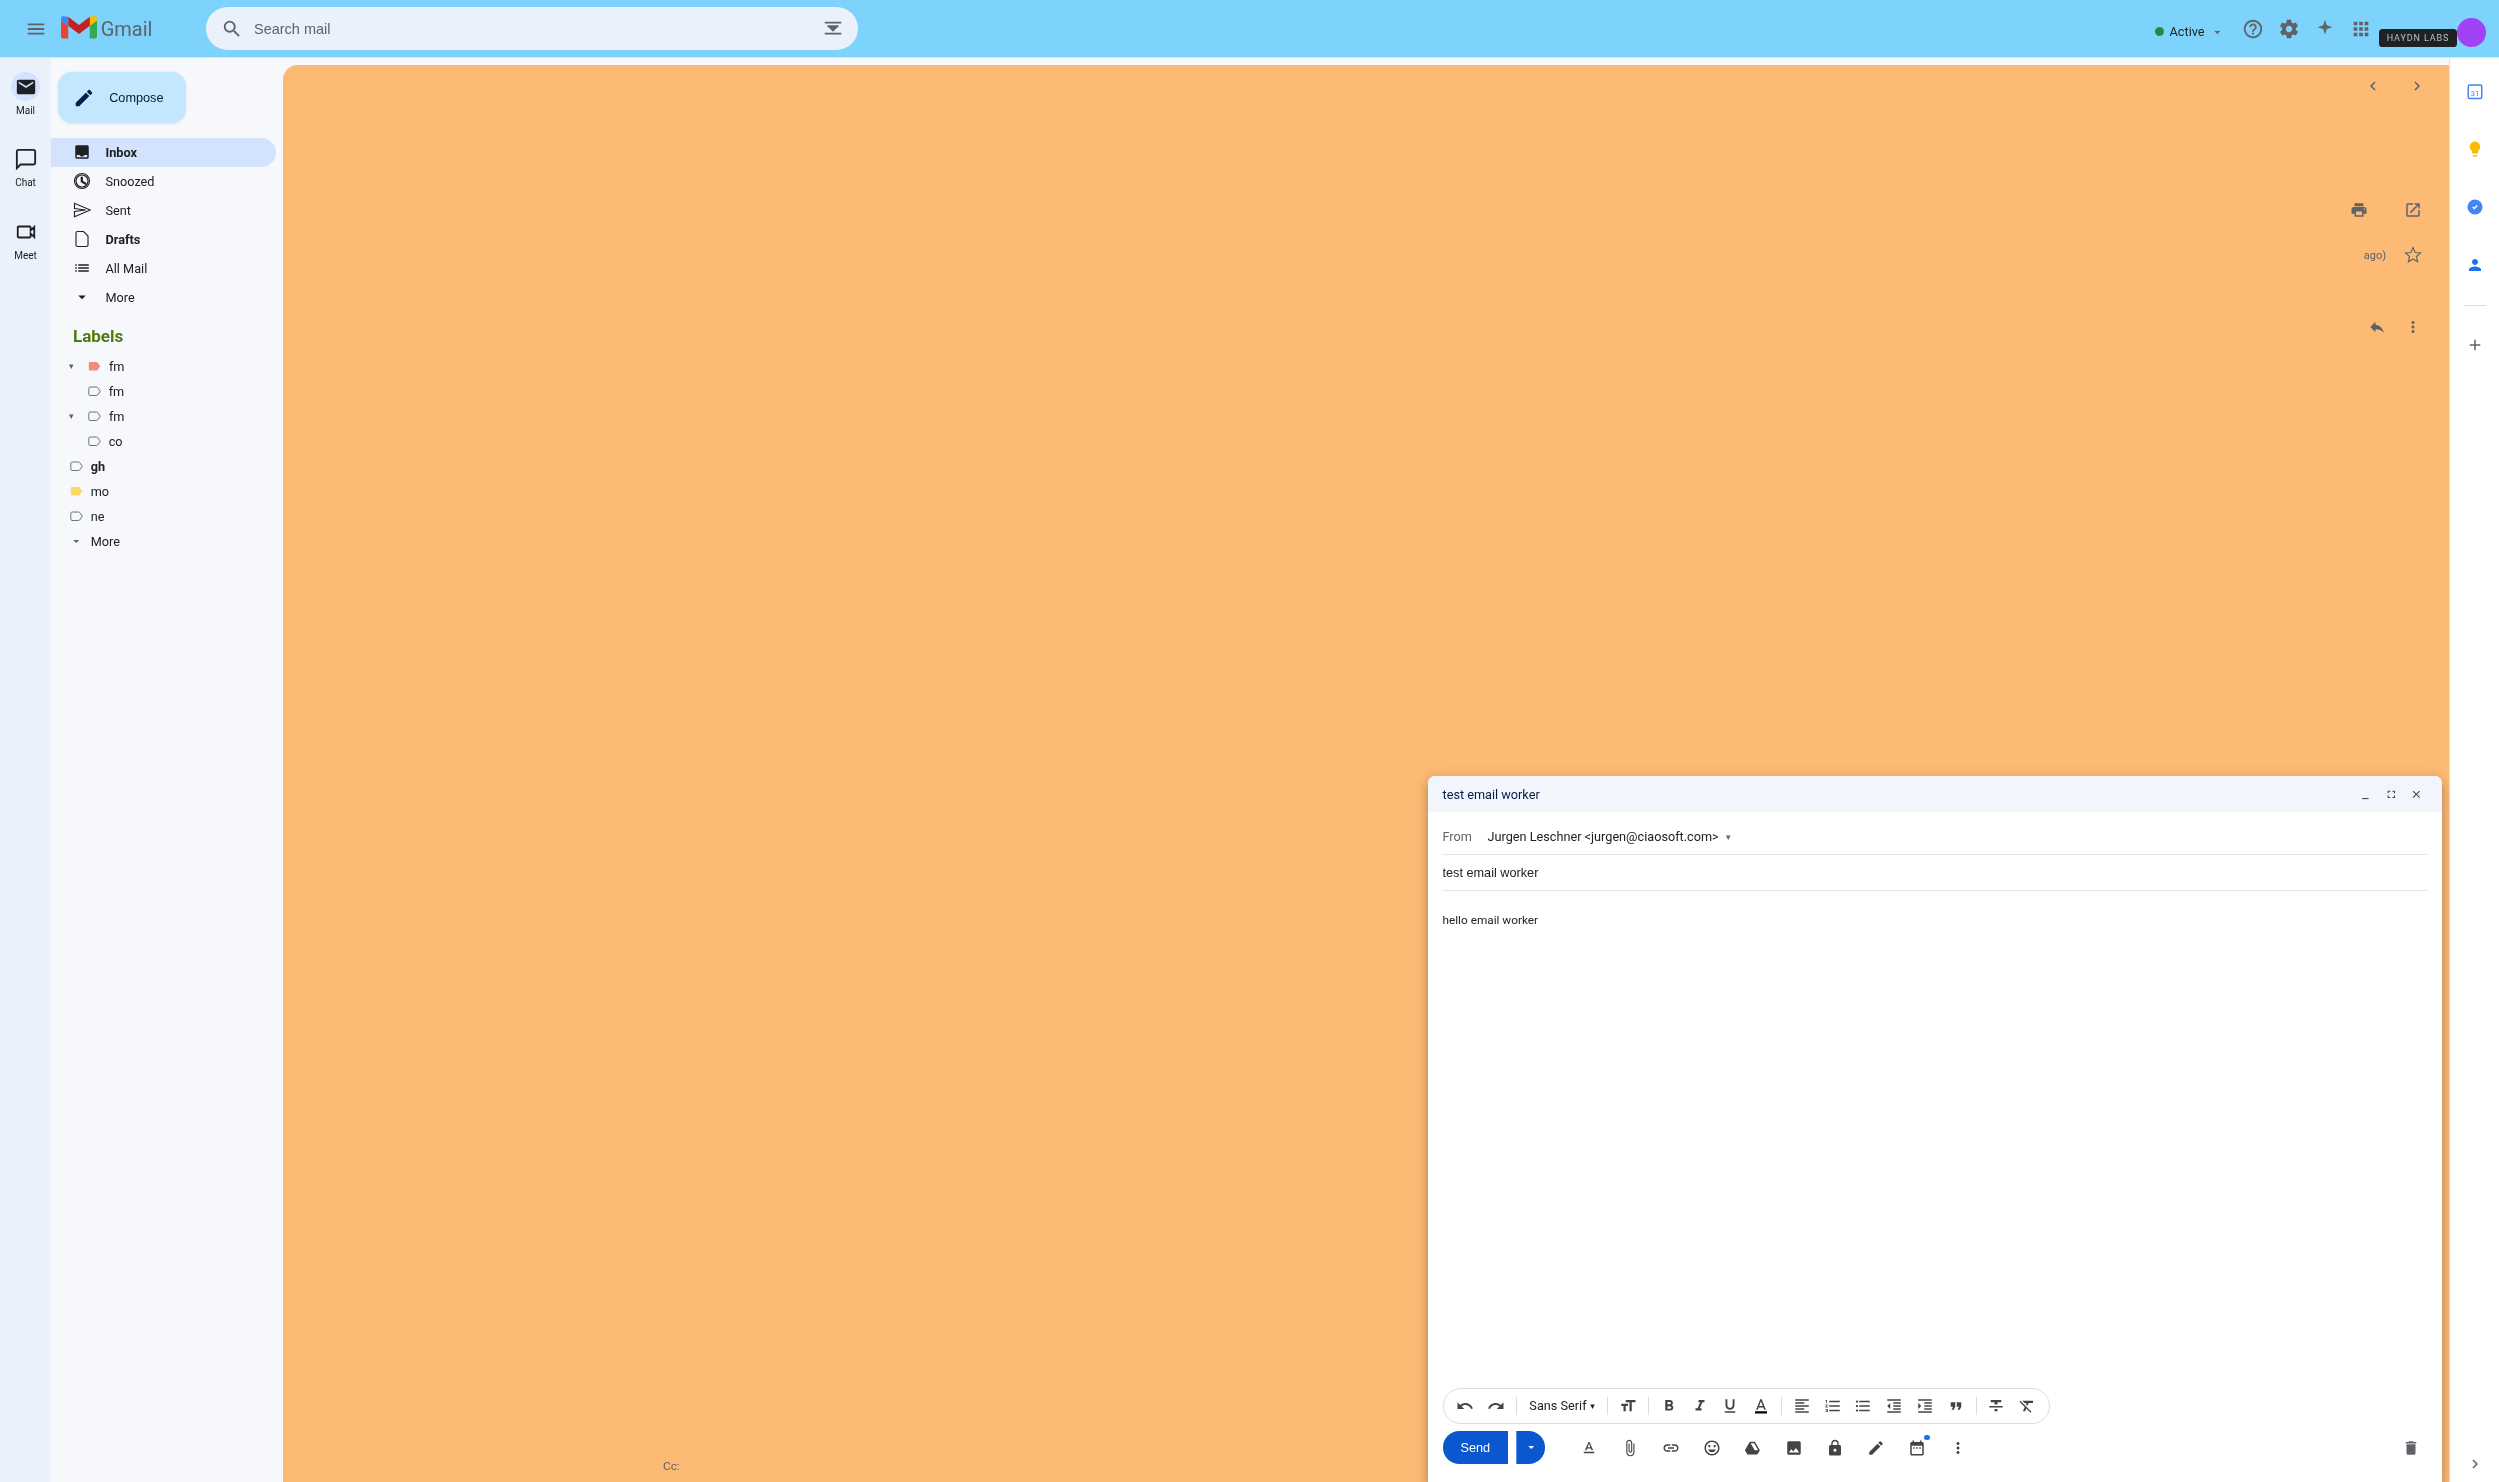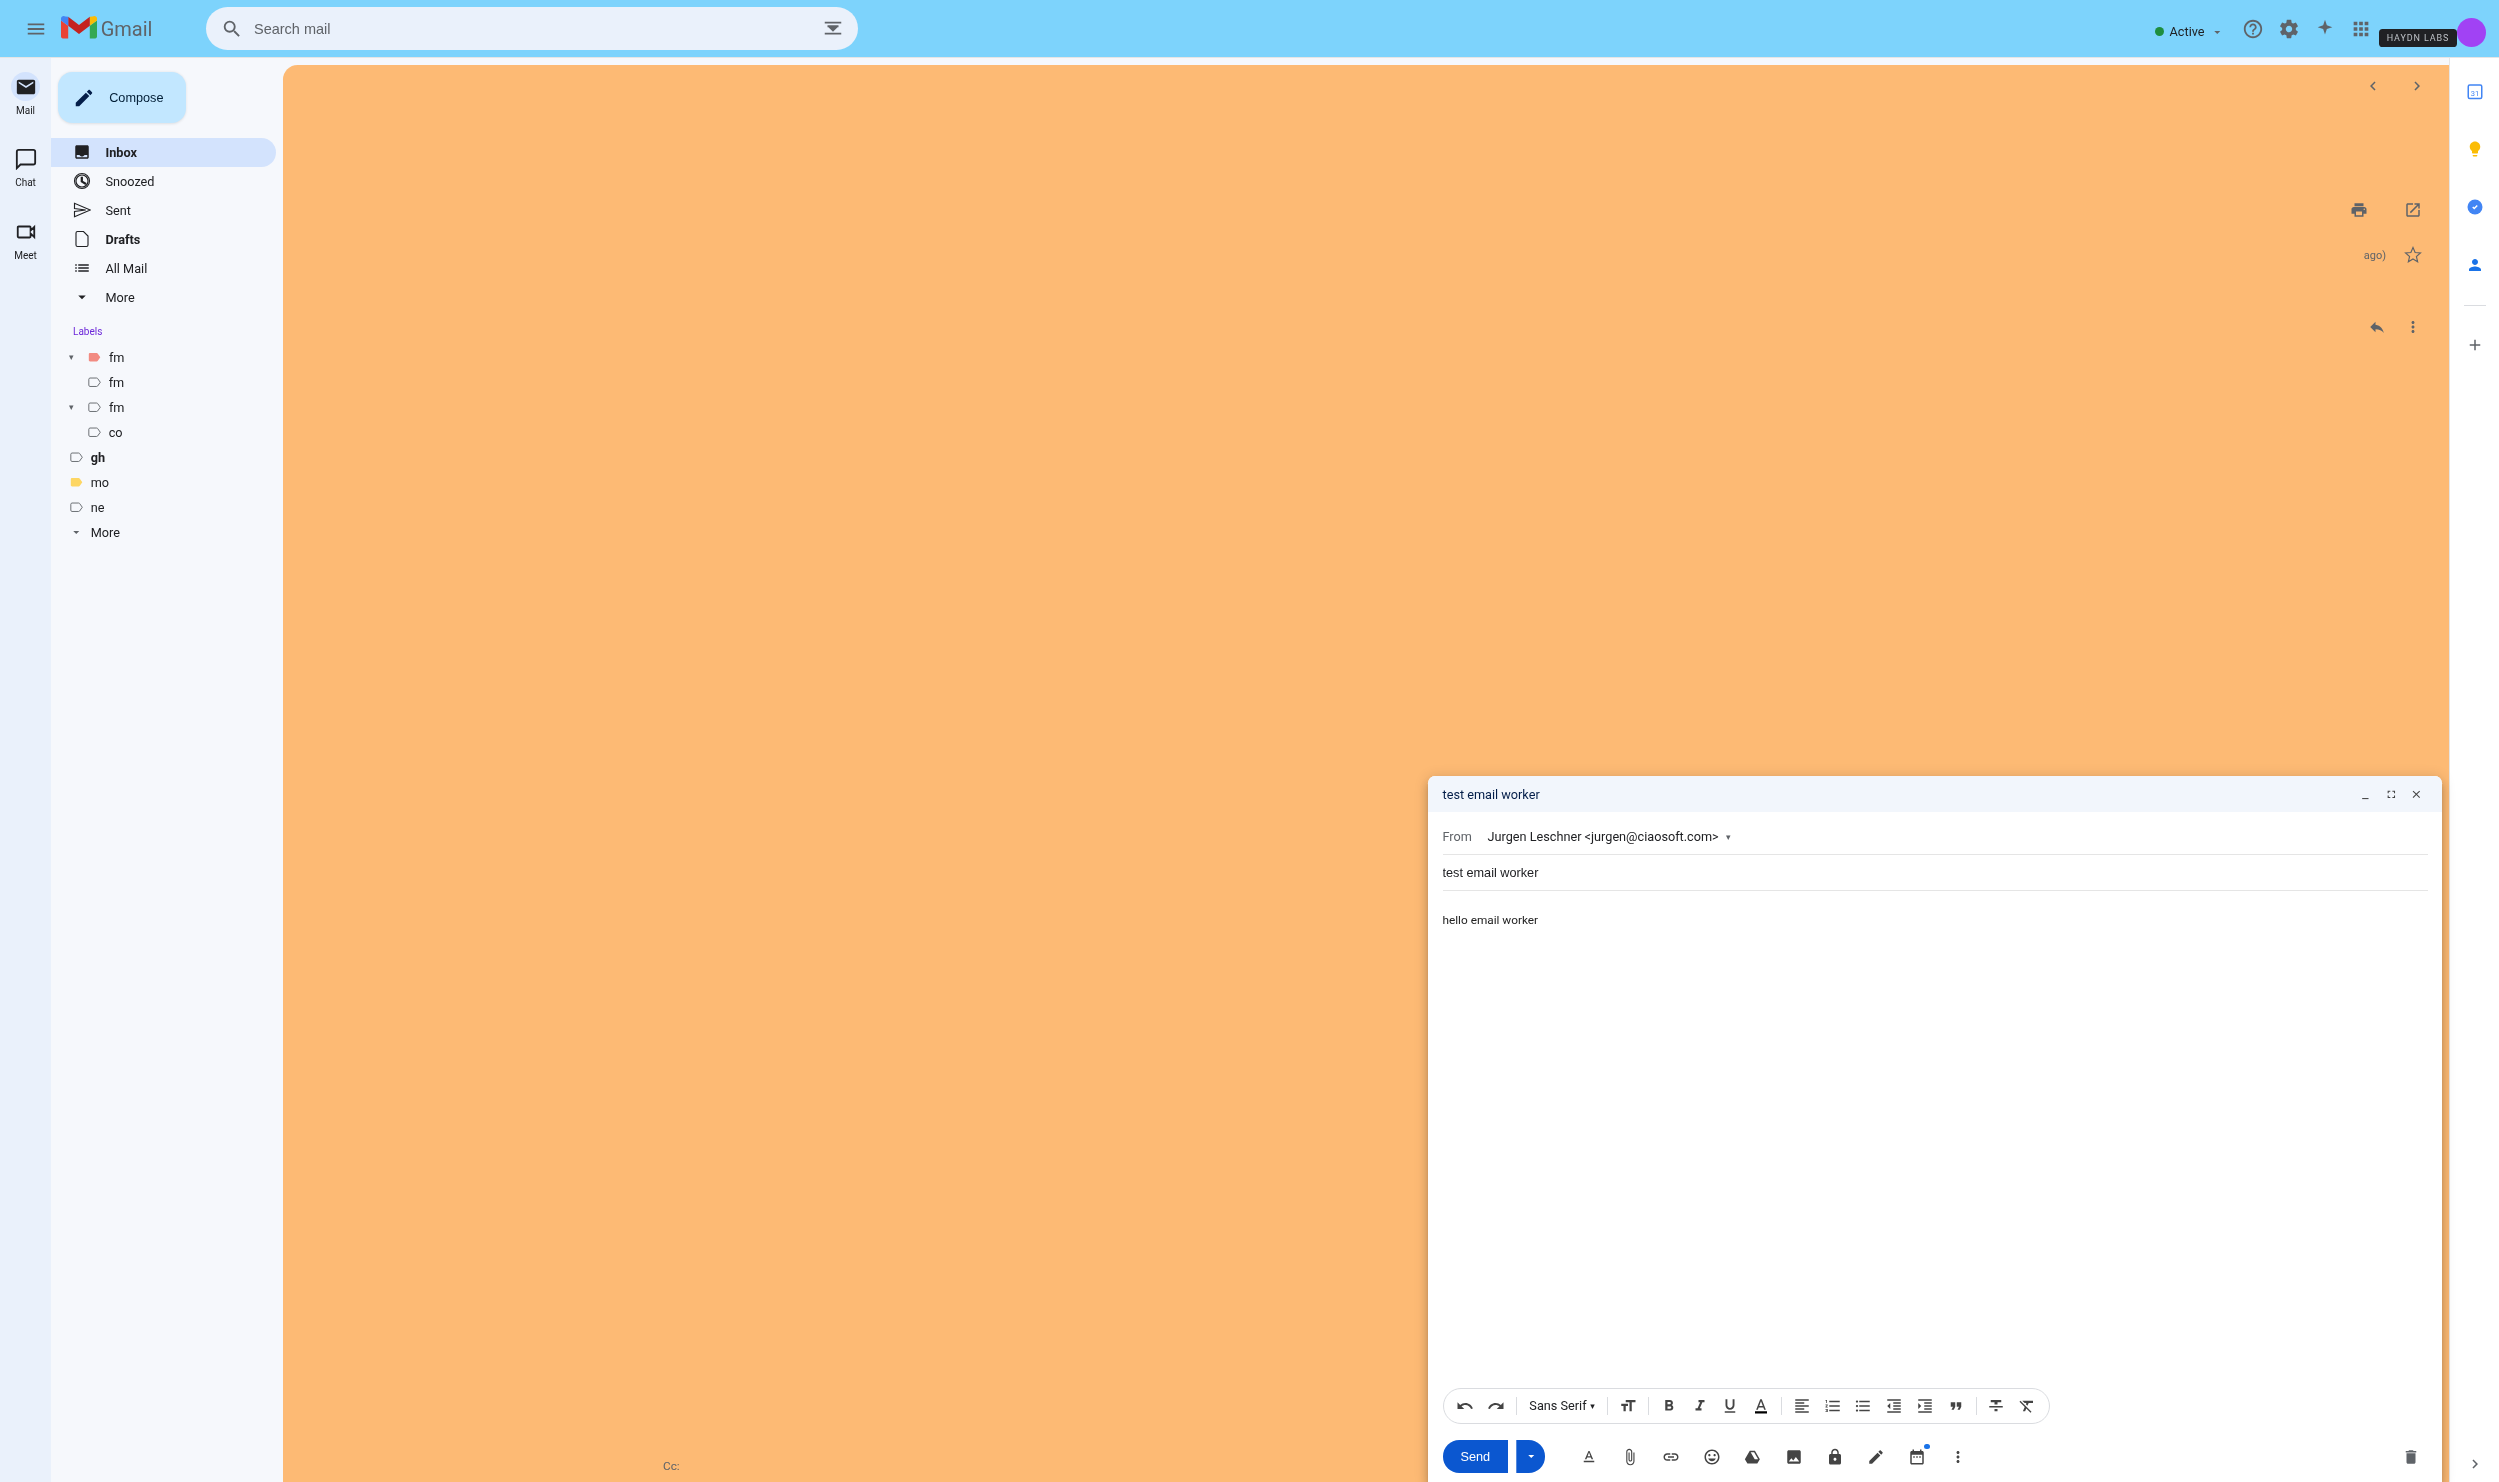--- a/index.html
+++ b/index.html
@@ -34,21 +34,21 @@
 .rail-item svg { width: 22px; height: 22px; fill: #202124; }
 .rail-label { font-size: 10px; color: #202124; }
 
 
 .sidebar { width: 232px; background: #f6f8fc; padding: 7.2px 0; overflow-y: auto; }
 .compose-btn { margin: 7.2px 7.2px 14.5px 7.2px; height: 51px; padding: 0 22px 0 14.5px; background: #c2e7ff; border: none; border-radius: 14.5px; display: flex; align-items: center; gap: 14.5px; font-size: 12.7px; font-weight: 500; color: #001d35; cursor: pointer; box-shadow: 0 0.9px 2.7px rgba(0,0,0,0.1); }
 .compose-btn svg { width: 22px; height: 22px; }
 .nav-item { height: 29px; display: flex; align-items: center; padding: 0 11px 0 22px; gap: 14.5px; font-size: 12.7px; color: #202124; cursor: pointer; border-radius: 0 14.5px 14.5px 0; margin-right: 7.2px; }
 .nav-item.active { background: #d3e3fd; font-weight: 700; }
 .nav-item svg { width: 18px; height: 18px; fill: #202124; }
-.labels-header { padding: 14.5px 22px 7.2px; font-size: 10px; font-weight: 400; color: #6d28d9; }
+.labels-header { padding: 14.5px 22px 7.2px; font-size: 17px; font-weight: 700; color: #4d7c0f; }
 .label-item { height: 25px; display: flex; align-items: center; padding: 0 11px 0 18px; gap: 7.2px; font-size: 12.7px; color: #202124; cursor: pointer; border-radius: 0 14.5px 14.5px 0; margin-right: 7.2px; }
 .label-item.nested { padding-left: 36px; }
 .label-item .triangle { font-size: 9px; color: #5f6368; width: 11px; }
 .label-icon { width: 14.5px; height: 14.5px; display: flex; align-items: center; justify-content: center; }
 .label-icon svg { width: 14.5px; height: 14.5px; }
 
 
 .content { flex: 1; background: #fdba74; border-radius: 14.5px 0 0 0; margin-top: 7.2px; overflow: auto; position: relative; }
 .toolbar { height: 43px; display: flex; align-items: center; padding: 0 14.5px; gap: 7.2px; border-bottom: 0.9px solid transparent; }
 .toolbar-icon { width: 36px; height: 36px; display: flex; align-items: center; justify-content: center; cursor: pointer; border-radius: 50%; }
@@ -79,21 +79,21 @@
 .subject-input { flex: 1; border: none; outline: none; font-size: 12.7px; color: #202124; padding: 7.2px 0; }
 
 .compose-body { flex: 1; padding: 14.5px; font-size: 11.8px; color: #222; overflow: auto; }
 
 .format-toolbar { height: 36px; border: 0.9px solid #dadce0; border-radius: 18px; margin: 0 14.5px 7.2px 14.5px; display: flex; align-items: center; padding: 0 7.2px; gap: 1.8px; background: #fff; width: fit-content; }
 .format-icon { width: 29px; height: 29px; display: flex; align-items: center; justify-content: center; cursor: pointer; border-radius: 3.6px; }
 .format-icon svg { width: 18px; height: 18px; fill: #444; }
 .format-sep { width: 0.9px; height: 18px; background: #dadce0; margin: 0 3.6px; }
 .font-select { display: flex; align-items: center; gap: 3.6px; padding: 0 7.2px; font-size: 12.7px; color: #202124; cursor: pointer; }
 
-.compose-footer { height: 51px; display: flex; align-items: center; padding: 0 14.5px; gap: 8px; }
+.compose-footer { height: 51px; display: flex; padding: 0 14.5px; gap: 8px; }
 .send-btn { height: 33px; background: #0b57d0; color: #fff; border: none; border-radius: 16.3px 0 0 16.3px; padding: 0 18px; font-size: 12.7px; font-weight: 500; cursor: pointer; }
 .send-more { height: 33px; width: 29px; background: #0b57d0; border: none; border-left: 0.9px solid rgba(255,255,255,0.3); border-radius: 0 16.3px 16.3px 0; cursor: pointer; display: flex; align-items: center; justify-content: center; }
 .send-more svg { width: 14.5px; height: 14.5px; fill: #fff; }
 .footer-icon { width: 33px; height: 33px; display: flex; align-items: center; justify-content: center; cursor: pointer; border-radius: 50%; }
 .footer-icon svg { width: 18px; height: 18px; fill: #444; }
 .footer-spacer { flex: 1; }
 .delete-draft { width: 33px; height: 33px; display: flex; align-items: center; justify-content: center; cursor: pointer; }
 .delete-draft svg { width: 18px; height: 18px; fill: #5f6368; }
 .save-dot { width: 5.4px; height: 5.4px; background: #1a73e8; border-radius: 50%; position: absolute; top: 3.6px; right: 3.6px; }
 .footer-icon-wrap { position: relative; }

